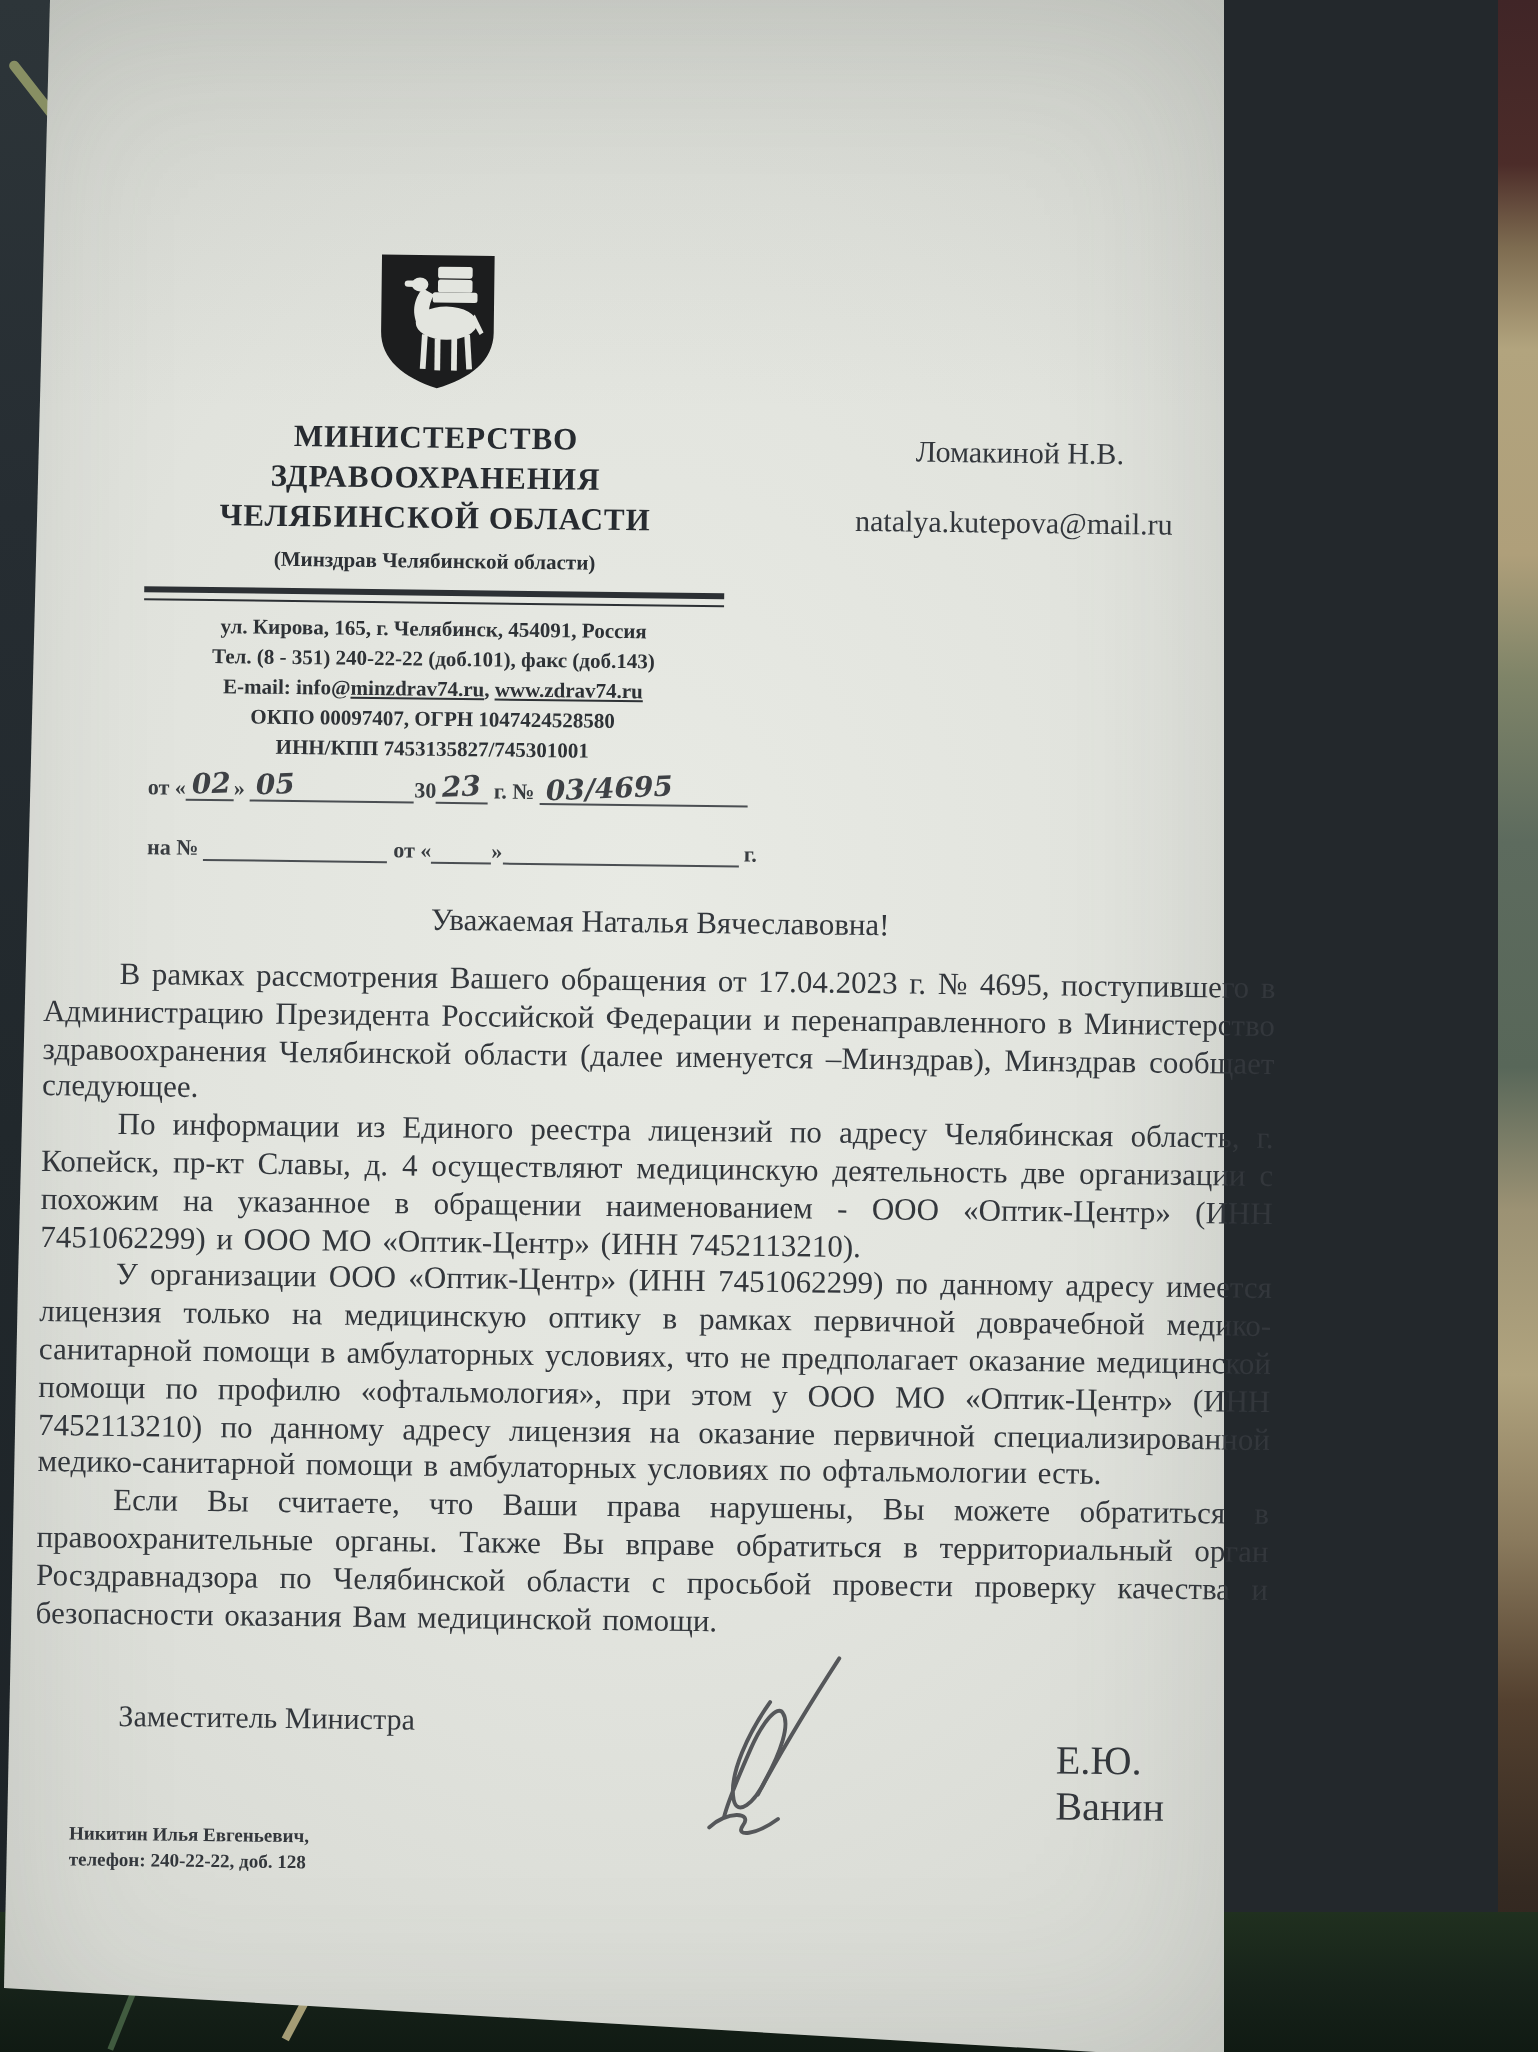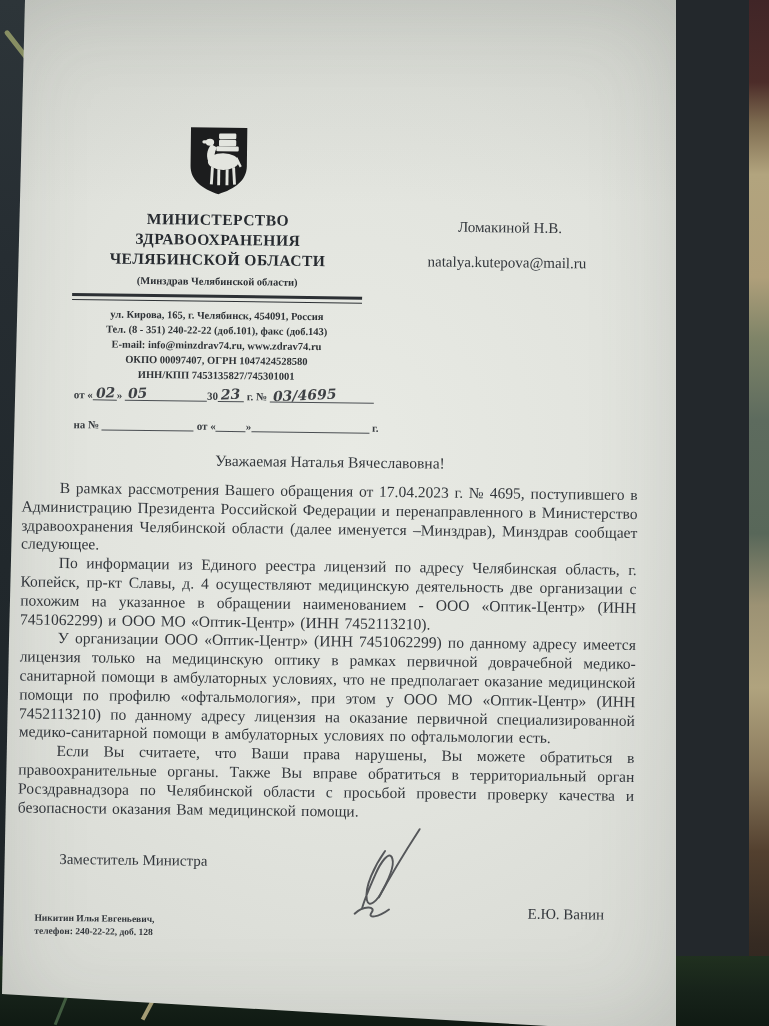--- a/index.html
+++ b/index.html
@@ -19,40 +19,40 @@
       #b0a37e 67%,#8a7a5d 75%,#53402f 83%,#352a22 92%,#2b211b 100%);}
   .bg-bottom{position:absolute;left:0;bottom:0;width:100%;height:70px;
     background:linear-gradient(180deg,#20301f 0%,#17231a 50%,#101a13 100%);}
   .bg-bottom-streak1{position:absolute;left:150px;bottom:4px;width:4px;height:40px;
     background:#c9bd8d;opacity:.8;transform:rotate(28deg);}
   .bg-bottom-streak2{position:absolute;left:60px;bottom:0;width:3px;height:34px;
     background:#4c6a4a;opacity:.8;transform:rotate(22deg);}
 
   
   .paper{
-    position:absolute;left:0;top:0;width:676px;height:1026px;
+    position:absolute;left:0;top:0;width:612px;height:1026px;
     background:
       linear-gradient(180deg, rgba(110,115,108,.12) 0%, rgba(110,115,108,0) 20%),
       radial-gradient(95% 75% at 52% 44%, #e8eae4 0%, #e1e3dd 48%, #d8dad4 82%, #cfd1cb 100%);
     clip-path:polygon(25px 0, 756px 0, 760px 1026px, 548px 1026px, 2px 994px, 9px 640px);
     box-shadow:inset 0 0 90px rgba(85,90,84,.18);
   }
   .letter-content{position:absolute;inset:0;transform:rotate(.7deg);
     transform-origin:390px 470px;color:#32363b;}
 
   
   .header-left{position:absolute;left:55px;top:126px;width:320px;text-align:center;}
   .emblem{width:64px;height:74px;display:block;margin:0 auto;}
   .ministry-title{margin-top:12px;font-weight:bold;font-size:15.5px;line-height:20px;
     letter-spacing:.5px;color:#272b30;}
   .ministry-short{margin-top:6px;font-weight:bold;font-size:10.5px;color:#2c3035;}
   .head-rule{margin:8px auto 0 auto;width:290px;height:3px;
     border-top:3px solid #2c3034;border-bottom:1px solid #2c3034;}
   .addr{margin-top:6px;font-weight:bold;font-size:10.5px;line-height:15px;color:#2e3236;}
-  .addr .lnk{}
+  .addr .lnk{text-decoration:underline;}
 
   .recipient{position:absolute;left:425px;top:218px;width:210px;font-size:15px;color:#33373c;}
   .recipient .r-name{padding-left:30px;}
   .recipient .r-email{margin-top:18px;}
 
   
   .ref-block{position:absolute;left:73px;top:390px;width:300px;
     font-size:11px;font-weight:bold;color:#393d41;}
   .ref-row{white-space:nowrap;height:16px;}
   .ref-row + .ref-row{margin-top:14px;}
@@ -64,21 +64,21 @@
 
   
   .salutation{position:absolute;left:22px;top:454px;width:616px;text-align:center;
     font-size:15.5px;color:#33373c;}
   .body-text{position:absolute;left:22px;top:483px;width:616px;}
   .body-text p{margin:0;text-indent:38px;text-align:justify;
     font-size:15.5px;line-height:18.8px;word-spacing:1.5px;color:#33373c;}
 
   
   .sign-title{position:absolute;left:64px;top:855px;font-size:15px;color:#33373c;}
-  .sign-name{position:absolute;left:533px;top:904px;font-size:15px;color:#33373c;}
+  .sign-name{position:absolute;left:533px;top:868px;font-size:20px;color:#33373c;}
   .sign-mark{position:absolute;left:345px;top:826px;width:95px;height:102px;}
 
   
   .exec{position:absolute;left:40px;top:916px;font-size:9.5px;font-weight:bold;
     line-height:13px;color:#33373c;}
 </style>
 </head>
 <body>
 
 <div class="bg-left"></div>

